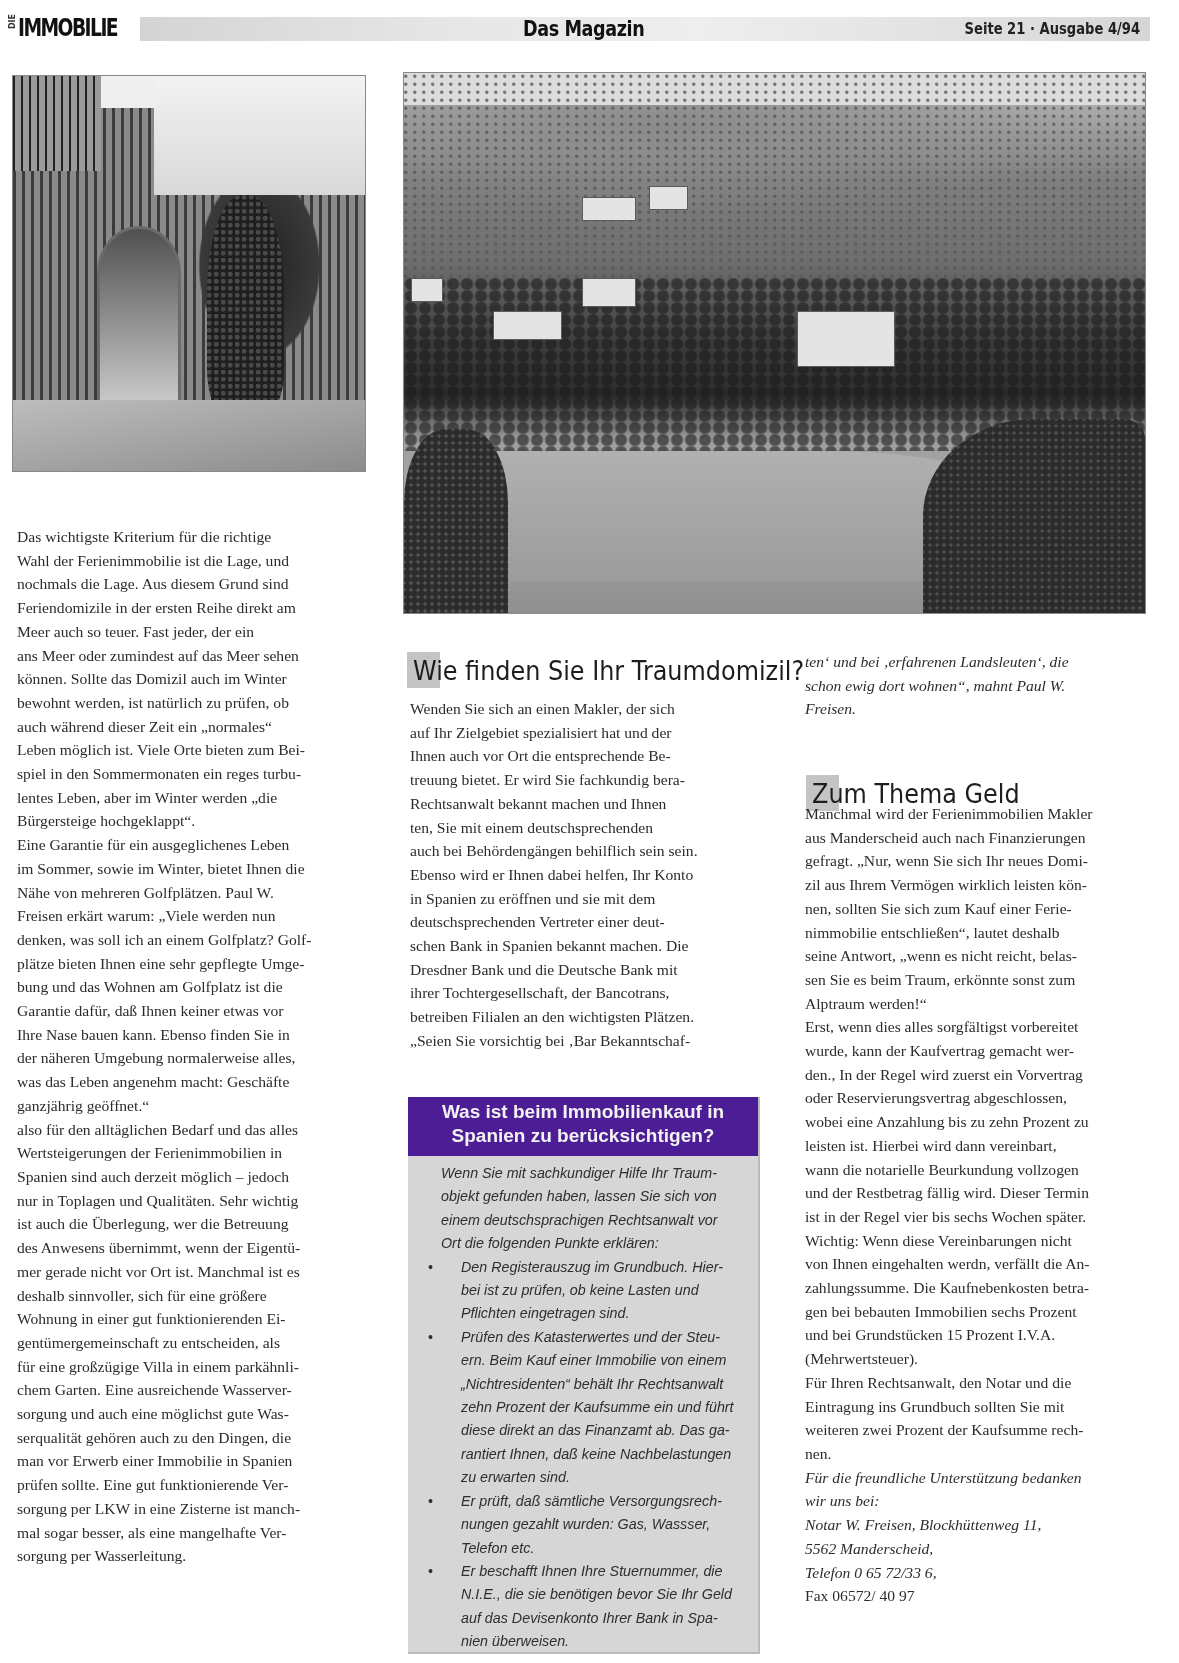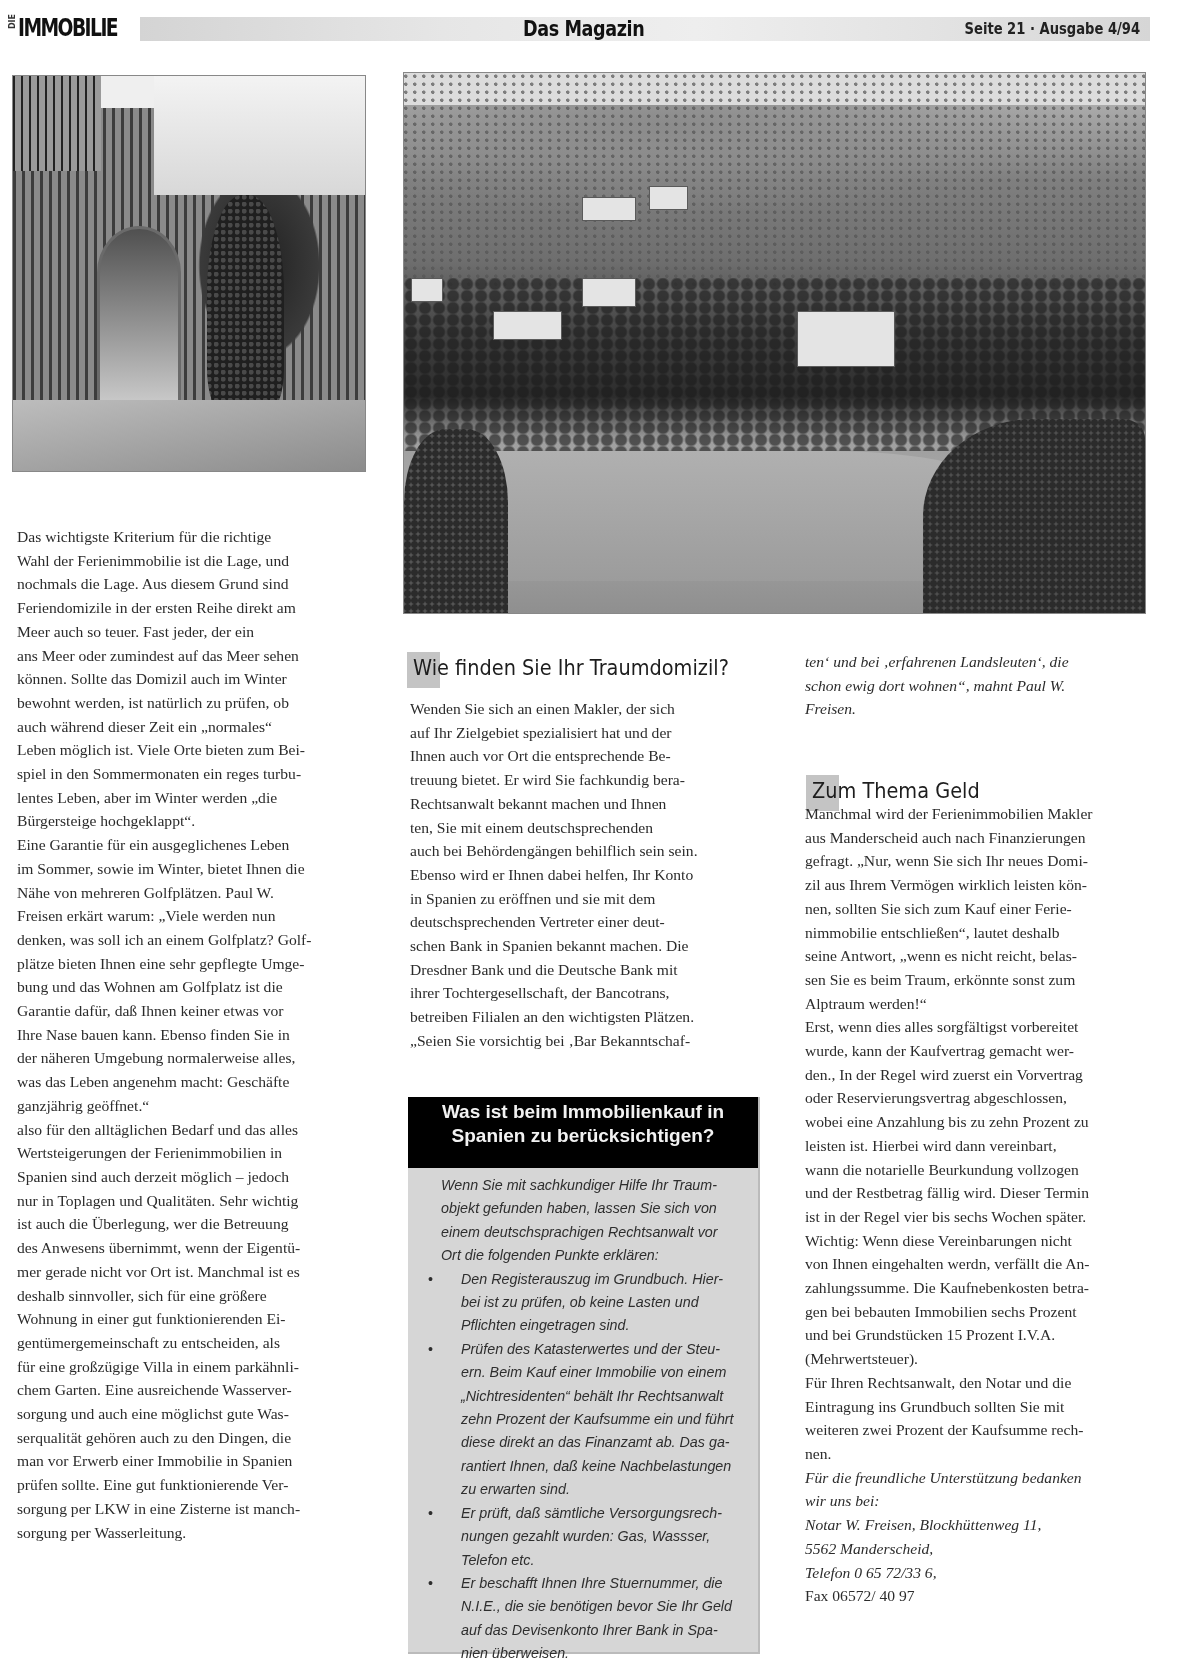--- a/index.html
+++ b/index.html
@@ -63,30 +63,30 @@
   
   .col { position: absolute; font-size: 15.6px; line-height: 23.7px; color: #2b2b2b; }
   .col .ln { display: block; white-space: nowrap; }
   .col-1 { left: 17px; top: 525px; width: 350px; }
   .col-2 { left: 410px; top: 697px; width: 360px; }
   .col-3a { left: 805px; top: 650px; width: 360px; font-style: italic; }
   .col-3b { left: 805px; top: 802px; width: 360px; }
   .col-3b .ital { font-style: italic; }
 
   
-  .sec-head { position: absolute; font-family: "DejaVu Sans", sans-serif; font-size: 21px; color: #1d1d1d; }
+  .sec-head { position: absolute; font-family: "DejaVu Sans", sans-serif; font-size: 26px; color: #1d1d1d; }
   .sec-head .tab { position: absolute; left: -6px; top: -4px; width: 33px; height: 36px; background: #c4c4c4; z-index: 0; }
   .sec-head .txt { position: relative; z-index: 1; transform: scaleX(0.92); transform-origin: left center; display: inline-block; white-space: nowrap; }
   .sec-head-1 { left: 413px; top: 656px; }
   .sec-head-2 { left: 812px; top: 779px; }
 
   
   .info { position: absolute; left: 408px; top: 1097px; width: 350px; height: 555px; background: #d6d6d6; border-right: 2px solid #bbb; border-bottom: 2px solid #bbb; }
-  .info .title { background: #000000; color: #f2f2f2; font-family: "Liberation Sans", sans-serif; font-weight: bold;
-                 font-size: 19px; line-height: 24px; text-align: center; padding: 3px 4px 20px; }
+  .info .title { background: #4c1d95; color: #f2f2f2; font-family: "Liberation Sans", sans-serif; font-weight: bold;
+                 font-size: 19px; line-height: 24px; text-align: center; padding: 3px 4px 8px; }
   .info .title .ln { display: block; white-space: nowrap; }
   .info .body { font-family: "Liberation Sans", sans-serif; font-style: italic; font-size: 14.3px; line-height: 23.4px;
                 color: #2e2e2e; padding: 6px 6px 0 17px; }
   .info .body .ln { display: block; white-space: nowrap; margin-left: 16px; }
   .info ul { list-style: none; margin: 0; padding: 0; }
   .info li { position: relative; padding-left: 20px; }
   .info li .bullet { position: absolute; left: 3px; top: 0; font-style: normal; }
 </style>
 </head>
 <body>
@@ -159,20 +159,21 @@
     <span class="ln">deshalb sinnvoller, sich für eine größere</span>
     <span class="ln">Wohnung in einer gut funktionierenden Ei-</span>
     <span class="ln">gentümergemeinschaft zu entscheiden, als</span>
     <span class="ln">für eine großzügige Villa in einem parkähnli-</span>
     <span class="ln">chem Garten. Eine ausreichende Wasserver-</span>
     <span class="ln">sorgung und auch eine möglichst gute Was-</span>
     <span class="ln">serqualität gehören auch zu den Dingen, die</span>
     <span class="ln">man vor Erwerb einer Immobilie in Spanien</span>
     <span class="ln">prüfen sollte. Eine gut funktionierende Ver-</span>
     <span class="ln">sorgung per LKW in eine Zisterne ist manch-</span>
+    <span class="ln">mal sogar besser, als eine mangelhafte Ver-</span>
     <span class="ln">sorgung per Wasserleitung.</span>
   </div>
 
 <div class="sec-head sec-head-1">
   <span class="tab"></span>
   <span class="txt">Wie finden Sie Ihr Traumdomizil?</span>
 </div>
 <div class="col col-2" id="col2">
     <span class="ln">Wenden Sie sich an einen Makler, der sich</span>
     <span class="ln">auf Ihr Zielgebiet spezialisiert hat und der</span>

